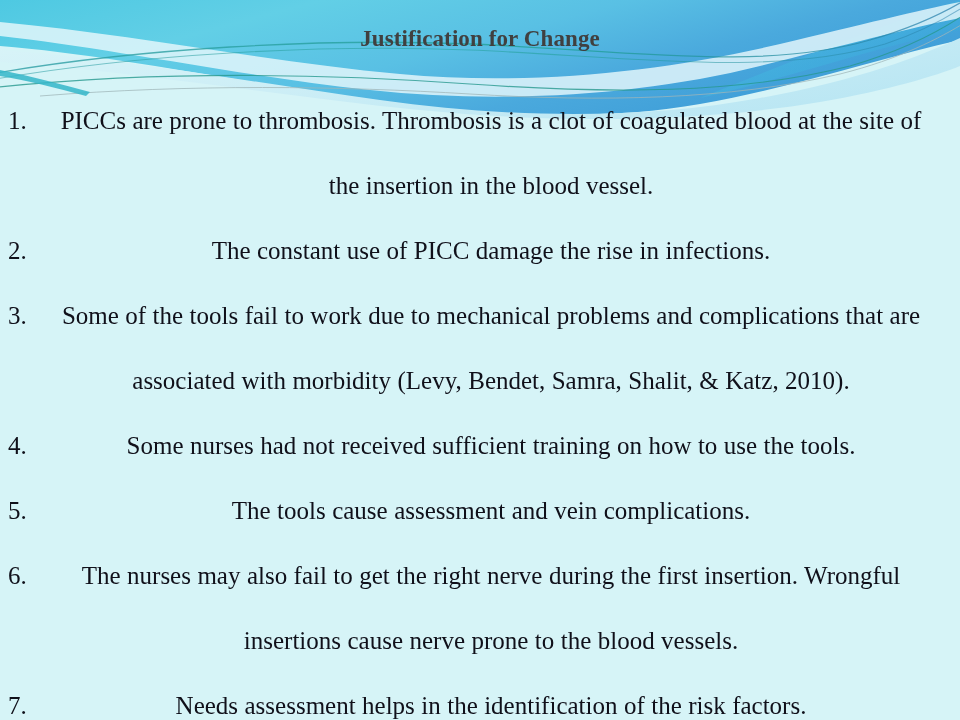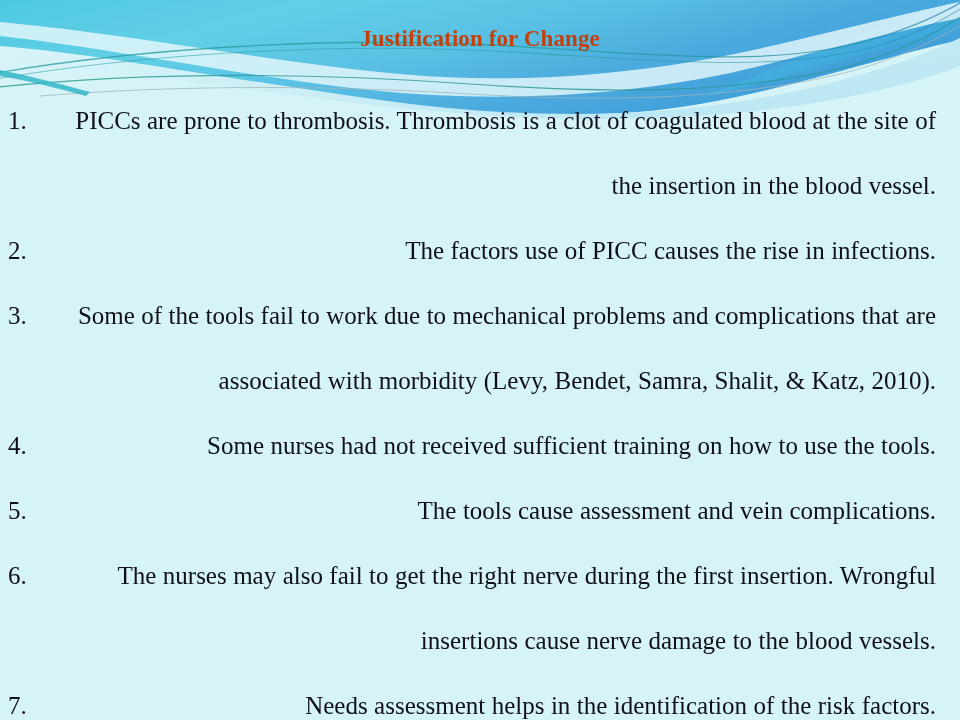--- a/index.html
+++ b/index.html
@@ -26,21 +26,21 @@
 
   
   #title {
     position: absolute;
     left: 0;
     top: 26px;
     width: 960px;
     text-align: center;
     font-size: 23px;
     font-weight: bold;
-    color: #c2410c;
+    color: #404040;
     letter-spacing: 0.1px;
     line-height: 1.1;
     z-index: 5;
   }
 
   
   #body-list {
     position: absolute;
     left: 0;
     top: 88px;
@@ -58,21 +58,21 @@
     line-height: 65px;
     color: #10101a;
     text-align: left;
     white-space: nowrap;
   }
   .li-text {
     flex: 1 1 auto;
     font-size: 25px;
     line-height: 65px;
     color: #10101a;
-    text-align: right;
+    text-align: center;
     padding-right: 6px;
     word-spacing: 0.2px;
   }
 </style>
 </head>
 <body>
 
 <div id="slide">
 
   <svg id="wave-art" viewBox="0 0 960 130" preserveAspectRatio="none" xmlns="http://www.w3.org/2000/svg">
@@ -153,41 +153,41 @@
 
   <div id="body-list">
 
     <div class="li-row">
       <div class="li-num">1.</div>
       <div class="li-text">PICCs are prone to thrombosis. Thrombosis is a clot of coagulated blood at the site of the insertion in the blood vessel.</div>
     </div>
 
     <div class="li-row">
       <div class="li-num">2.</div>
-      <div class="li-text">The factors use of PICC causes the rise in infections.</div>
+      <div class="li-text">The constant use of PICC damage the rise in infections.</div>
     </div>
 
     <div class="li-row">
       <div class="li-num">3.</div>
       <div class="li-text">Some of the tools fail to work due to mechanical problems and complications that are associated with morbidity (Levy, Bendet, Samra, Shalit, &amp; Katz, 2010).</div>
     </div>
 
     <div class="li-row">
       <div class="li-num">4.</div>
       <div class="li-text">Some nurses had not received sufficient training on how to use the tools.</div>
     </div>
 
     <div class="li-row">
       <div class="li-num">5.</div>
       <div class="li-text">The tools cause assessment and vein complications.</div>
     </div>
 
     <div class="li-row">
       <div class="li-num">6.</div>
-      <div class="li-text">The nurses may also fail to get the right nerve during the first insertion. Wrongful insertions cause nerve damage to the blood vessels.</div>
+      <div class="li-text">The nurses may also fail to get the right nerve during the first insertion. Wrongful insertions cause nerve prone to the blood vessels.</div>
     </div>
 
     <div class="li-row">
       <div class="li-num">7.</div>
       <div class="li-text">Needs assessment helps in the identification of the risk factors.</div>
     </div>
 
   </div>
 
 </div>

